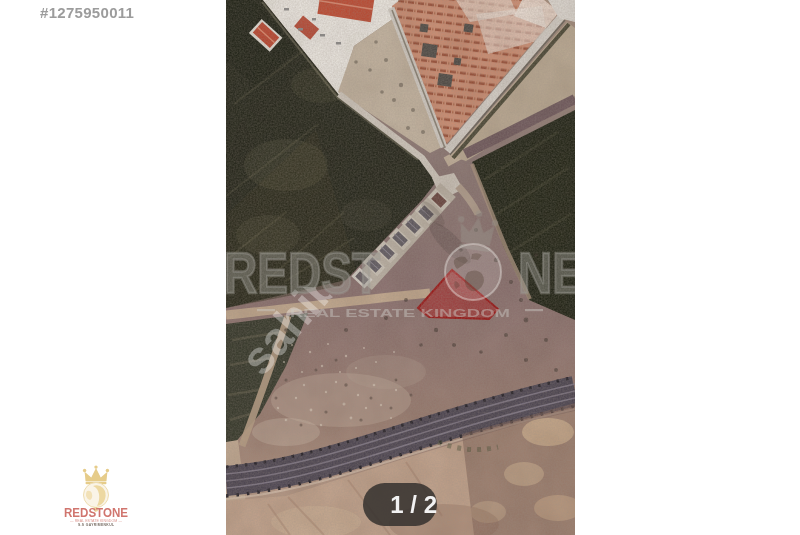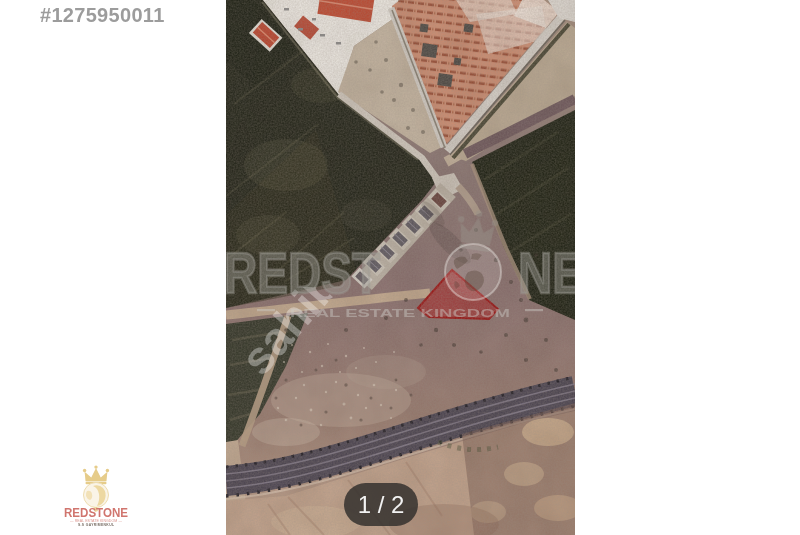--- a/index.html
+++ b/index.html
@@ -1,21 +1,21 @@
 <!DOCTYPE html>
 <html><head>
 <meta charset="utf-8">
 <style>
 html,body{margin:0;padding:0;width:800px;height:535px;background:#ffffff;overflow:hidden;
 font-family:"Liberation Sans",sans-serif;}
 #stage{position:relative;width:800px;height:535px;}
-#lid{position:absolute;left:40px;top:4px;font-size:20px;font-weight:bold;color:#9c9c9c;letter-spacing:0.3px;}
+#lid{position:absolute;left:40px;top:4px;font-size:15px;font-weight:bold;color:#9c9c9c;letter-spacing:0.3px;}
 #photo{position:absolute;left:226px;top:0;width:349px;height:535px;filter:blur(0.6px);}
-#pill{position:absolute;left:344px;top:483px;width:74px;height:43px;border-radius:22px;
-background:rgba(48,45,43,0.82);color:#f2f2f2;font-size:24px;text-align:center;line-height:43px;}
+#pill{position:absolute;left:363px;top:483px;width:74px;height:43px;border-radius:22px;
+background:rgba(48,45,43,0.82);color:#f2f2f2;font-size:24px;text-align:right;line-height:43px;font-weight:bold;}
 #logo{position:absolute;left:60px;top:464px;width:72px;height:64px;}
 </style>
 </head>
 <body>
 <div id="stage">
 
 <div id="lid">#1275950011</div>
 
 <svg id="photo" viewBox="0 0 349 535" preserveAspectRatio="none">
 <defs>

